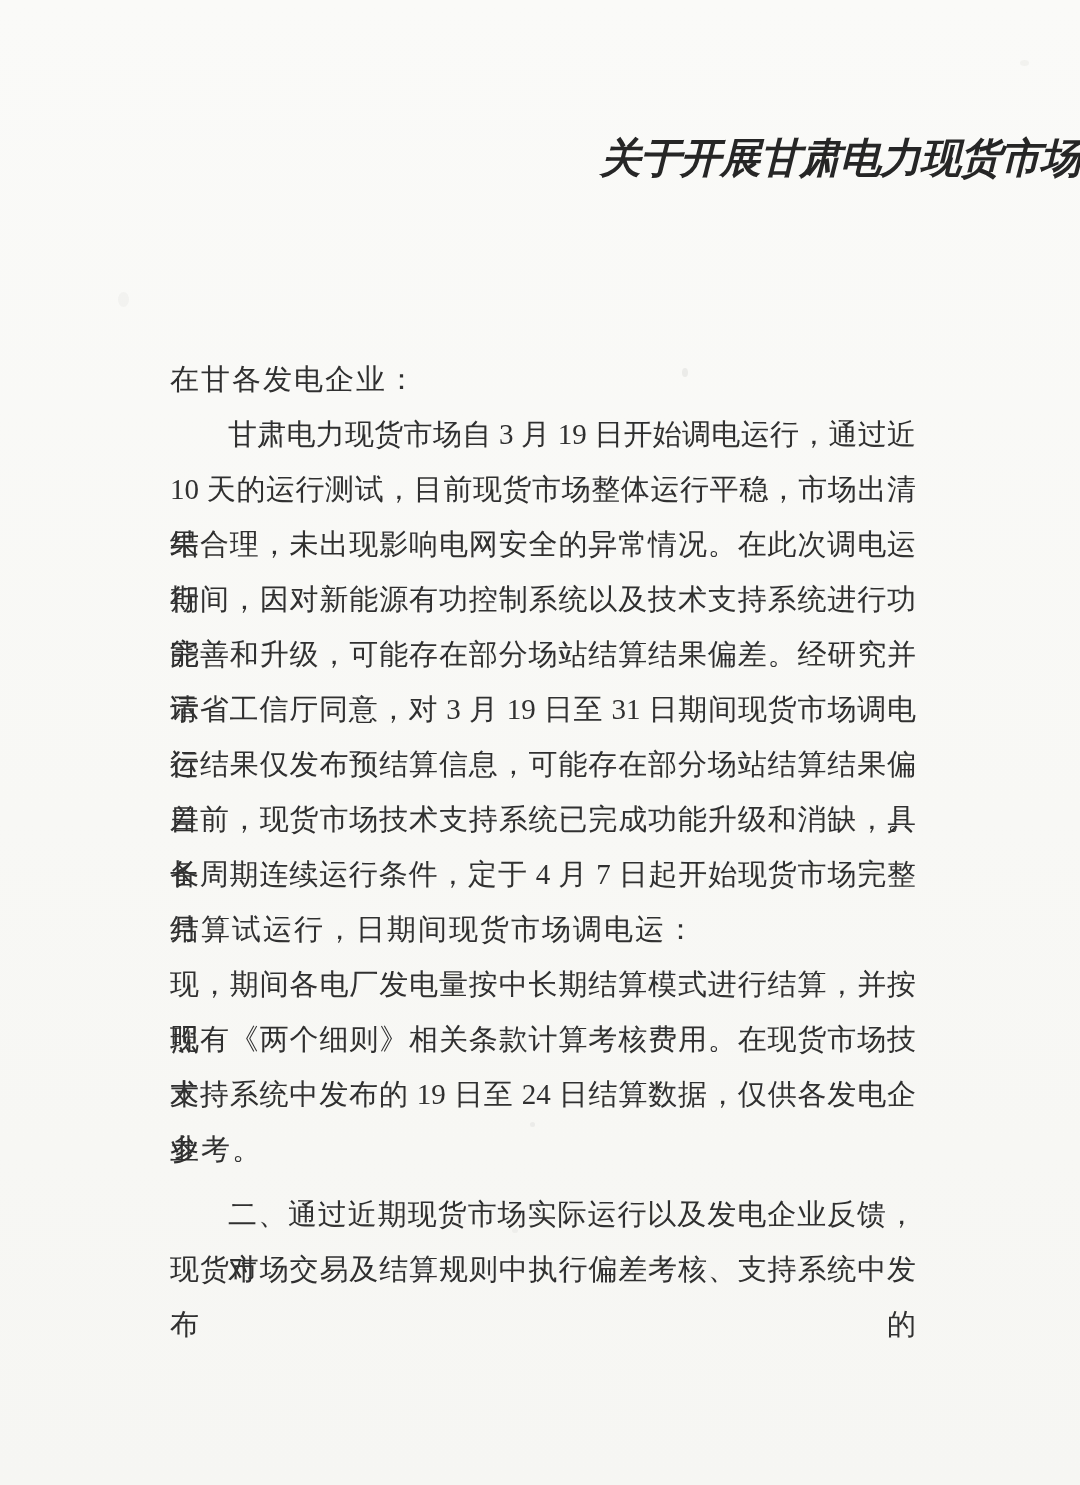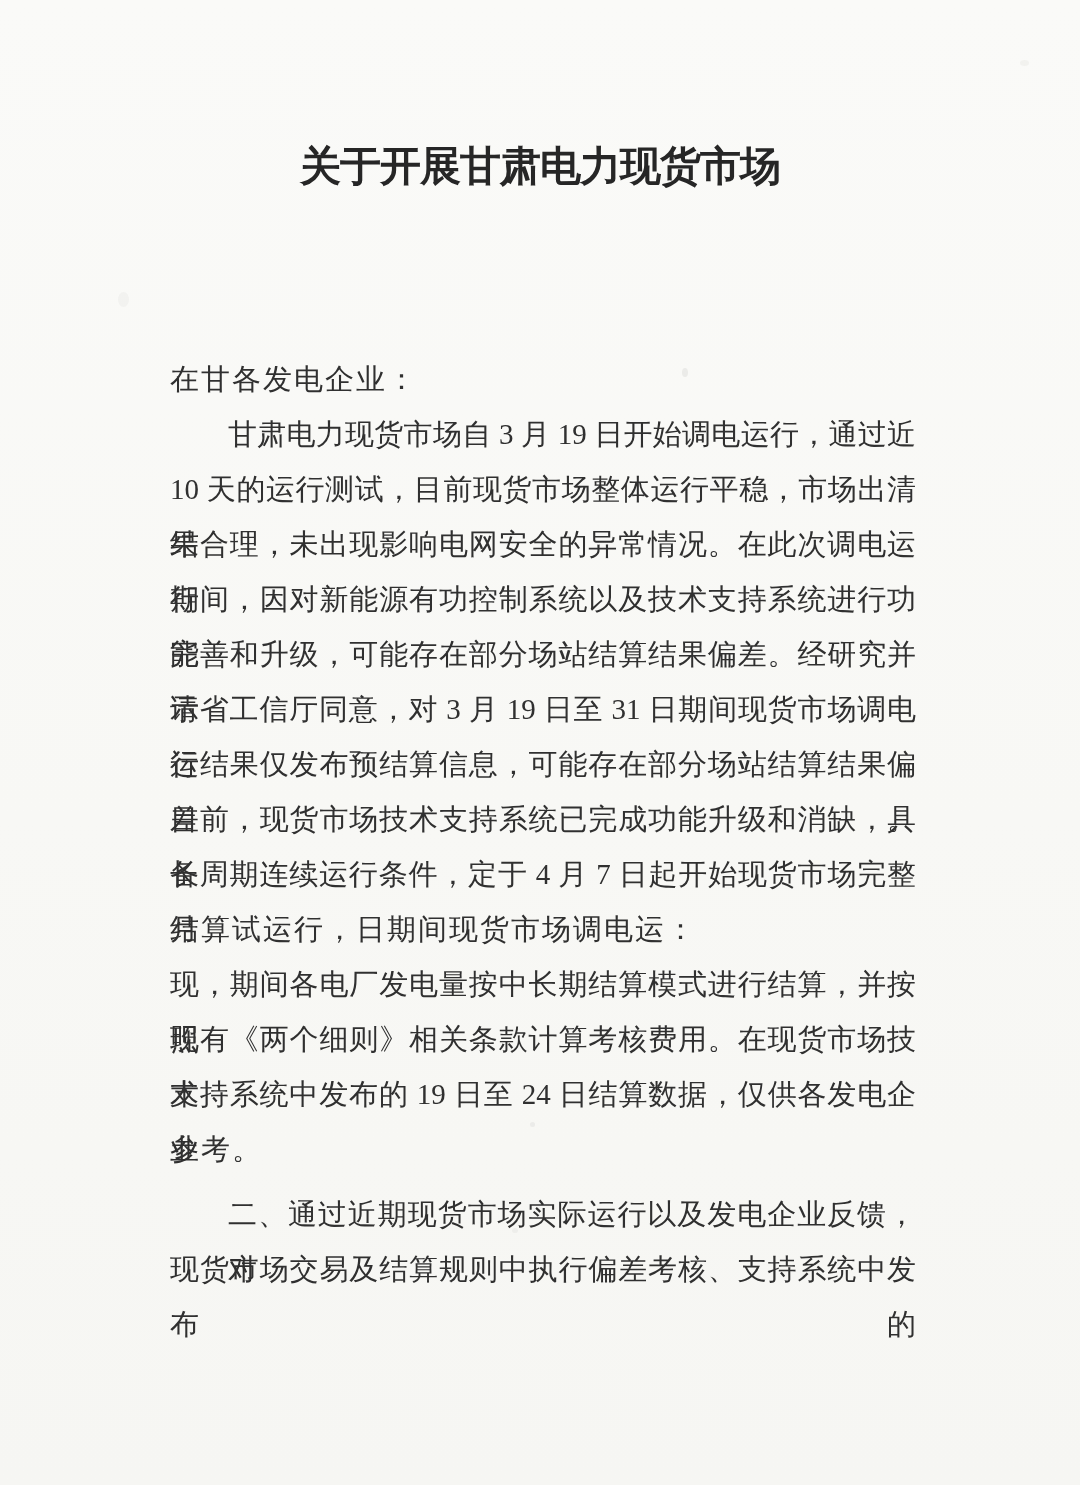--- a/index.html
+++ b/index.html
@@ -12,24 +12,25 @@
     width: 1080px;
     height: 1485px;
     margin: 0 auto;
     background: linear-gradient(180deg, #fafaf8 0%, #f8f8f5 55%, #f6f6f3 100%);
     overflow: hidden;
     font-family: "Liberation Serif", "DejaVu Serif", serif;
     color: #2f2f2f;
   }
   .title-block {
     position: absolute;
-    top: 128px;
+    top: 120px;
     left: 0;
     width: 100%;
-    text-align: center;
+    text-align: right;
+    font-style: italic;
   }
   .title-line {
     font-size: 41px;
     font-weight: 700;
     line-height: 76px;
     letter-spacing: -1px;
     color: #262626;
   }
   .body-block {
     position: absolute;

